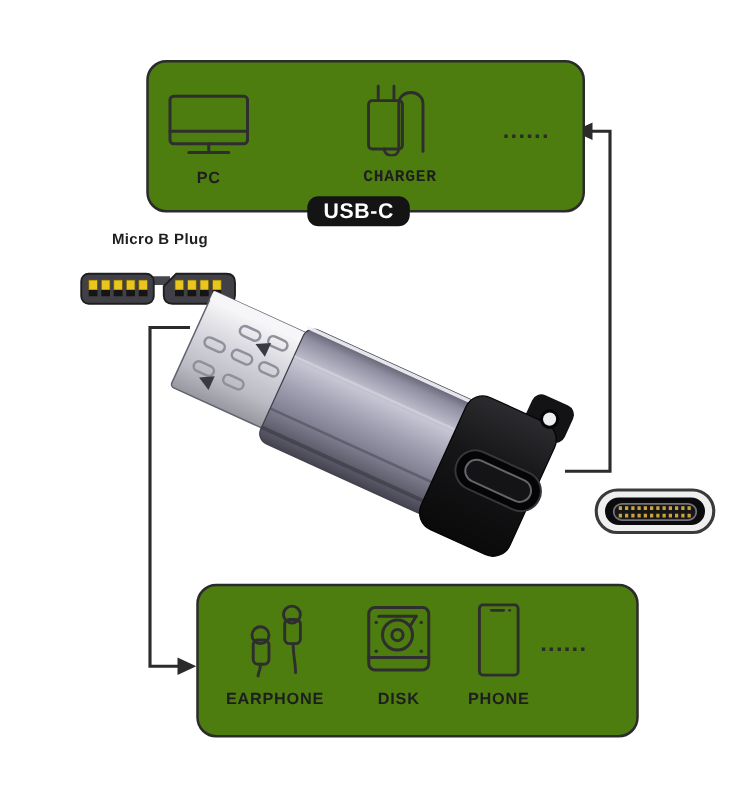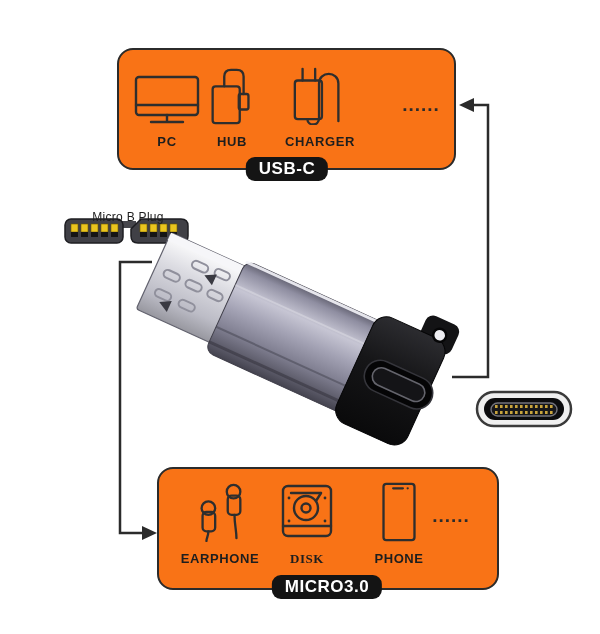--- a/index.html
+++ b/index.html
@@ -1,43 +1,43 @@
 <!DOCTYPE html>
 <html><head>
 <meta charset="utf-8">
 <style>
   html,body{margin:0;padding:0;background:#ffffff;}
   #stage{
     position:relative;width:600px;height:634px;background:#ffffff;overflow:hidden;
     font-family:"Liberation Sans", sans-serif;color:#1e1e1e;
   }
   .devbox{
-    position:absolute;border:2.5px solid #2b2b2b;border-radius:16px;background:#f97316;
+    position:absolute;border:2.5px solid #2b2b2b;border-radius:16px;background:#4d7c0f;padding-left:12px;
   }
   #top-box{left:117px;top:48px;width:335px;height:118px;}
   #bottom-box{left:157px;top:467px;width:338px;height:119px;}
   .badge{
     position:absolute;transform:translateX(-50%);
     background:#141414;color:#ffffff;font-weight:bold;font-size:17px;letter-spacing:.5px;
     padding:2px 13px;border-radius:9px;white-space:nowrap;z-index:5;
   }
   #usbc-badge{left:287px;top:157px;}
   #micro-badge{left:327px;top:575px;}
   .cell{position:absolute;width:84px;display:flex;flex-direction:column;align-items:center;}
   .icnbox{height:60px;display:flex;align-items:flex-end;justify-content:center;}
   .cell .lbl{margin-top:9px;font-size:13px;font-weight:bold;letter-spacing:.6px;white-space:nowrap;}
   .dots{
     position:absolute;transform:translateX(-50%);font-weight:bold;font-size:19px;
     letter-spacing:1px;color:#2b2b2b;line-height:10px;white-space:nowrap;
   }
   .ic{stroke:#2e2e2e;stroke-width:2.4;fill:none;stroke-linecap:round;stroke-linejoin:round;}
   .icf{fill:#2e2e2e;stroke:none;}
   #micro-b-label{
-    position:absolute;left:128px;top:210px;transform:translateX(-50%);
-    font-size:12px;font-weight:normal;letter-spacing:.3px;
+    position:absolute;left:128px;top:184px;transform:translateX(-50%);
+    font-size:12px;font-weight:bold;letter-spacing:.3px;
   }
   #overlay{position:absolute;left:0;top:0;}
 </style>
 </head>
 <body>
 
 <div id="stage">
 
   <svg id="overlay" width="600" height="634" viewBox="0 0 600 634">
     <defs>
@@ -183,31 +183,21 @@
       <div class="icnbox">
         <svg width="66" height="50" viewBox="0 0 66 50" class="ic">
           <rect x="2" y="2" width="62" height="38" rx="3"></rect>
           <line x1="2" y1="30" x2="64" y2="30"></line>
           <line x1="33" y1="40" x2="33" y2="46"></line>
           <line x1="17" y1="47" x2="49" y2="47"></line>
         </svg>
       </div>
       <div class="lbl">PC</div>
     </div>
-    <div class="cell" style="left:71px;top:15px;">
-      <div class="icnbox">
-        <svg width="44" height="60" viewBox="0 0 44 62" class="ic">
-          <rect x="2" y="22" width="28" height="38" rx="3"></rect>
-          <path d="M14,22 L14,12 Q14,5 21,5 L27,5 Q34,5 34,12 L34,30"></path>
-          <rect x="29" y="30" width="10" height="16" rx="2"></rect>
-        </svg>
-      </div>
-      <div class="lbl">HUB</div>
-    </div>
-    <div class="cell" style="left:159px;top:15px;">
+    <div class="cell" style="left:159px;top:15px;font-family:Liberation Mono, monospace;">
       <div class="icnbox">
         <svg width="58" height="60" viewBox="0 0 58 62" class="ic">
           <rect x="3" y="16" width="28" height="40" rx="3"></rect>
           <line x1="11" y1="16" x2="11" y2="4"></line>
           <line x1="24" y1="16" x2="24" y2="4"></line>
           <path d="M16,56 C16,63 28,64 28,55 L28,19 C28,6 48,6 48,19 L48,58"></path>
         </svg>
       </div>
       <div class="lbl">CHARGER</div>
     </div>
@@ -224,21 +214,21 @@
           <circle cx="43" cy="10" r="7"></circle>
           <rect x="37" y="14" width="13" height="20" rx="4"></rect>
           <path d="M44,34 C44,44 46,50 46,58"></path>
           <circle cx="17" cy="27" r="7"></circle>
           <rect x="11" y="31" width="13" height="20" rx="4"></rect>
           <path d="M17,51 C17,56 15,58 15,61"></path>
         </svg>
       </div>
       <div class="lbl">EARPHONE</div>
     </div>
-    <div class="cell" style="left:106px;top:13px;font-family:Liberation Serif, serif;">
+    <div class="cell" style="left:118px;top:13px;">
       <div class="icnbox">
         <svg width="52" height="58" viewBox="0 0 52 58" class="ic" stroke-width="2.2">
           <rect x="2" y="2" width="48" height="50" rx="5"></rect>
           <line x1="2" y1="42" x2="50" y2="42"></line>
           <line x1="10" y1="9" x2="40" y2="9"></line>
           <path d="M40,9 L35,17"></path>
           <circle cx="25" cy="24" r="12"></circle>
           <circle cx="25" cy="24" r="4.5"></circle>
           <circle cx="8" cy="37" r="1.4" class="icf"></circle>
           <circle cx="44" cy="37" r="1.4" class="icf"></circle>
@@ -253,15 +243,14 @@
         <svg width="36" height="60" viewBox="0 0 36 62" class="ic" stroke-width="2.2">
           <rect x="2" y="2" width="32" height="58" rx="3"></rect>
           <line x1="12" y1="6.5" x2="22" y2="6.5"></line>
           <circle cx="27" cy="6.5" r="1.2" class="icf"></circle>
         </svg>
       </div>
       <div class="lbl">PHONE</div>
     </div>
   </div>
   <span class="dots" style="left:451px;top:511px;">......</span>
-  <div class="badge" id="micro-badge">MICRO3.0</div>
 
 </div>
 
 </body></html>

